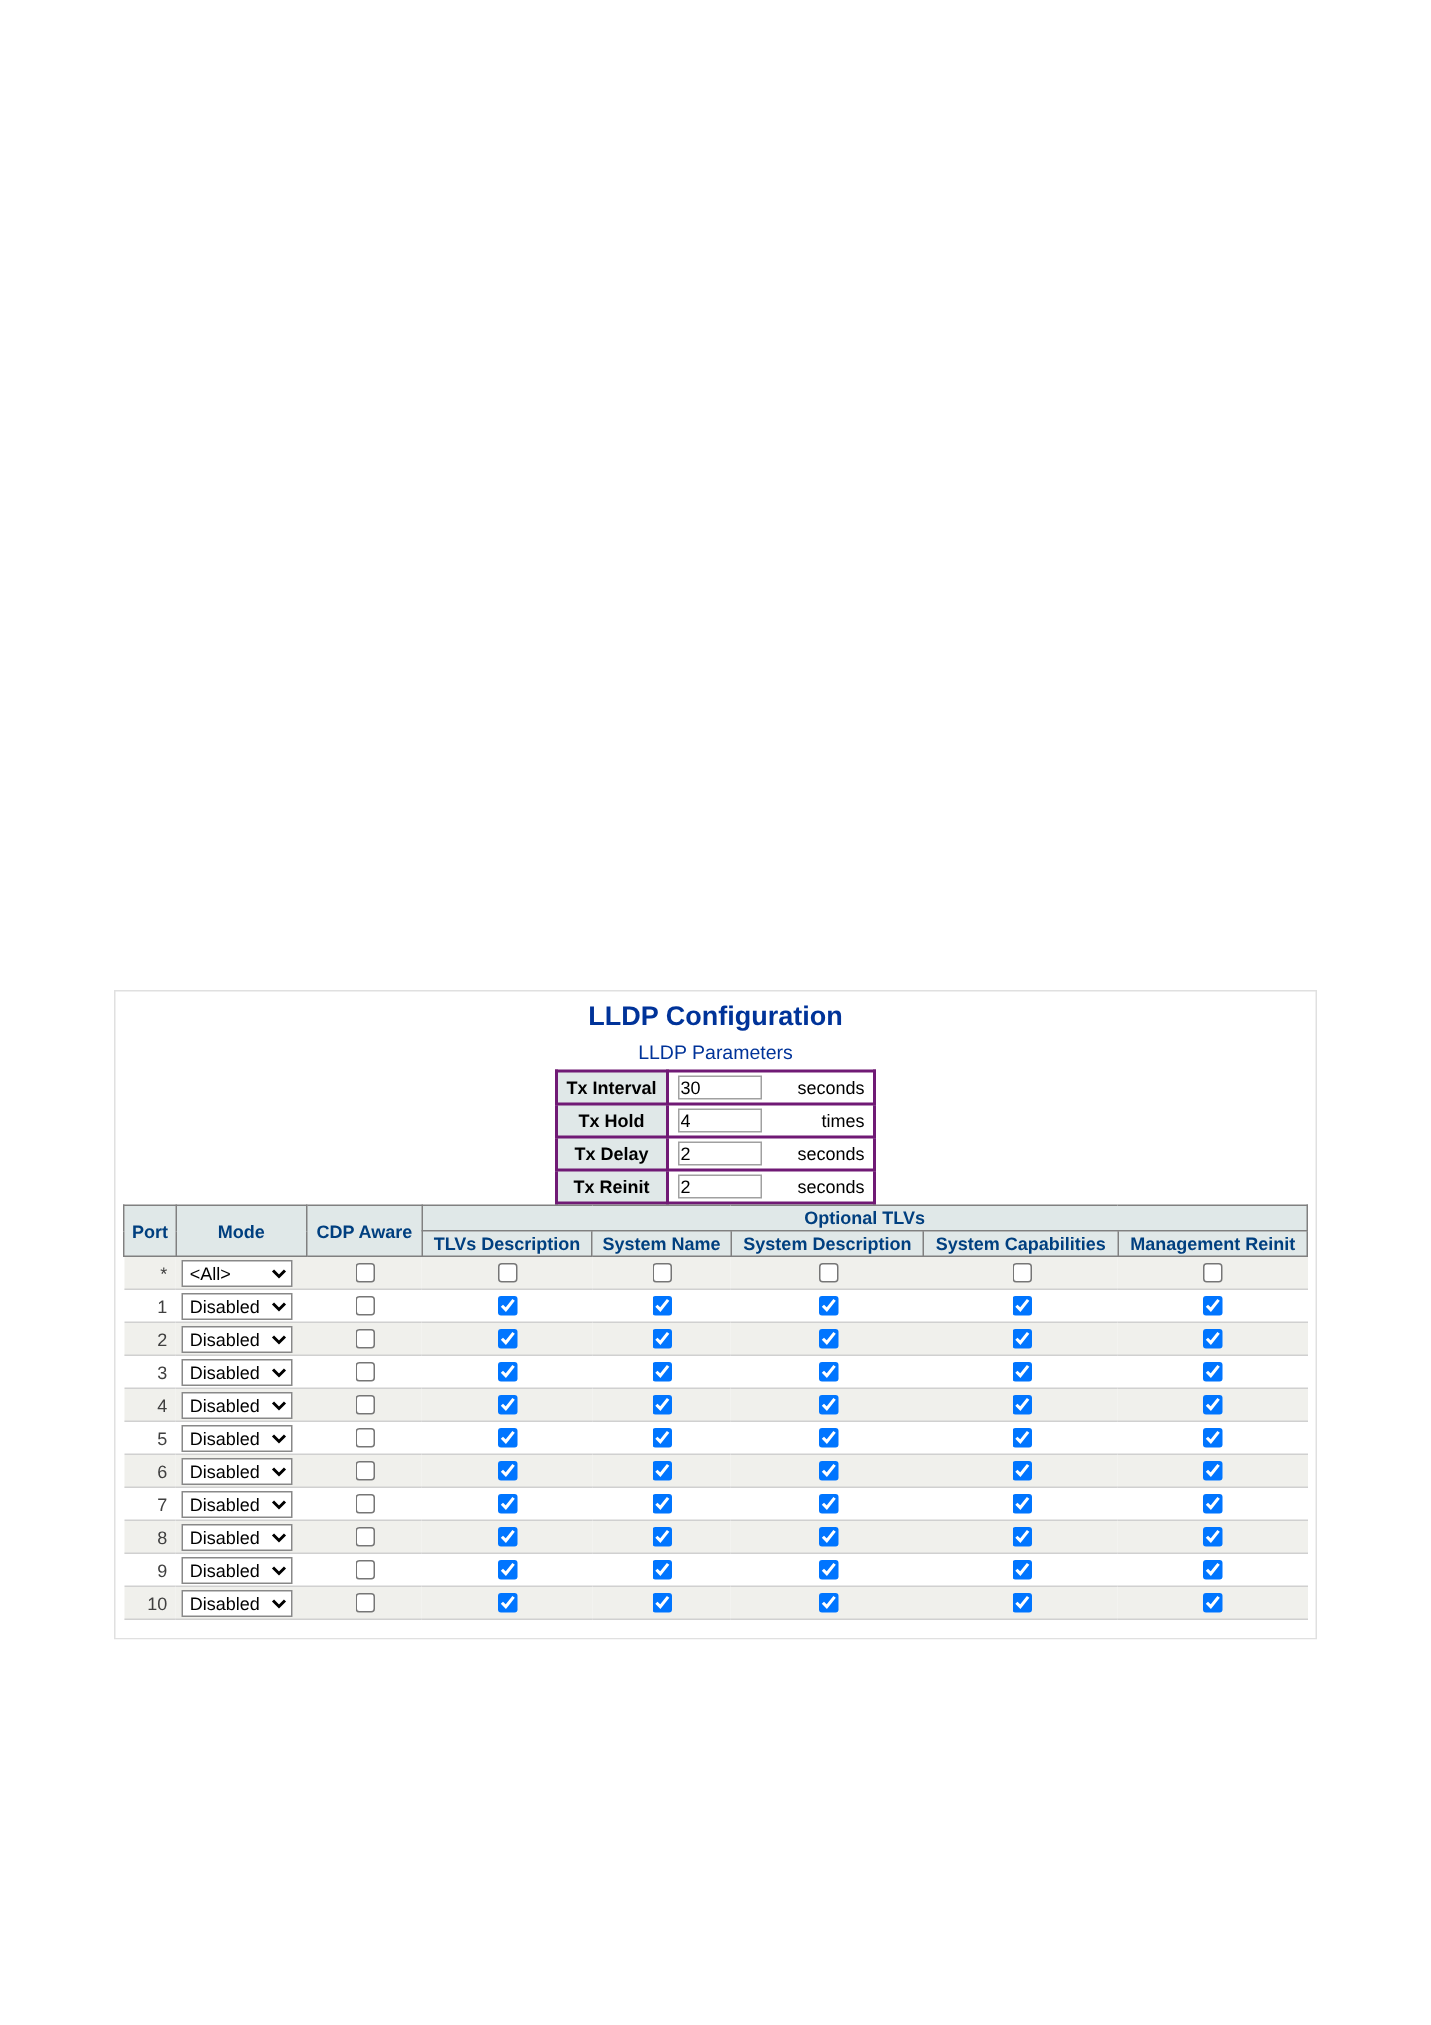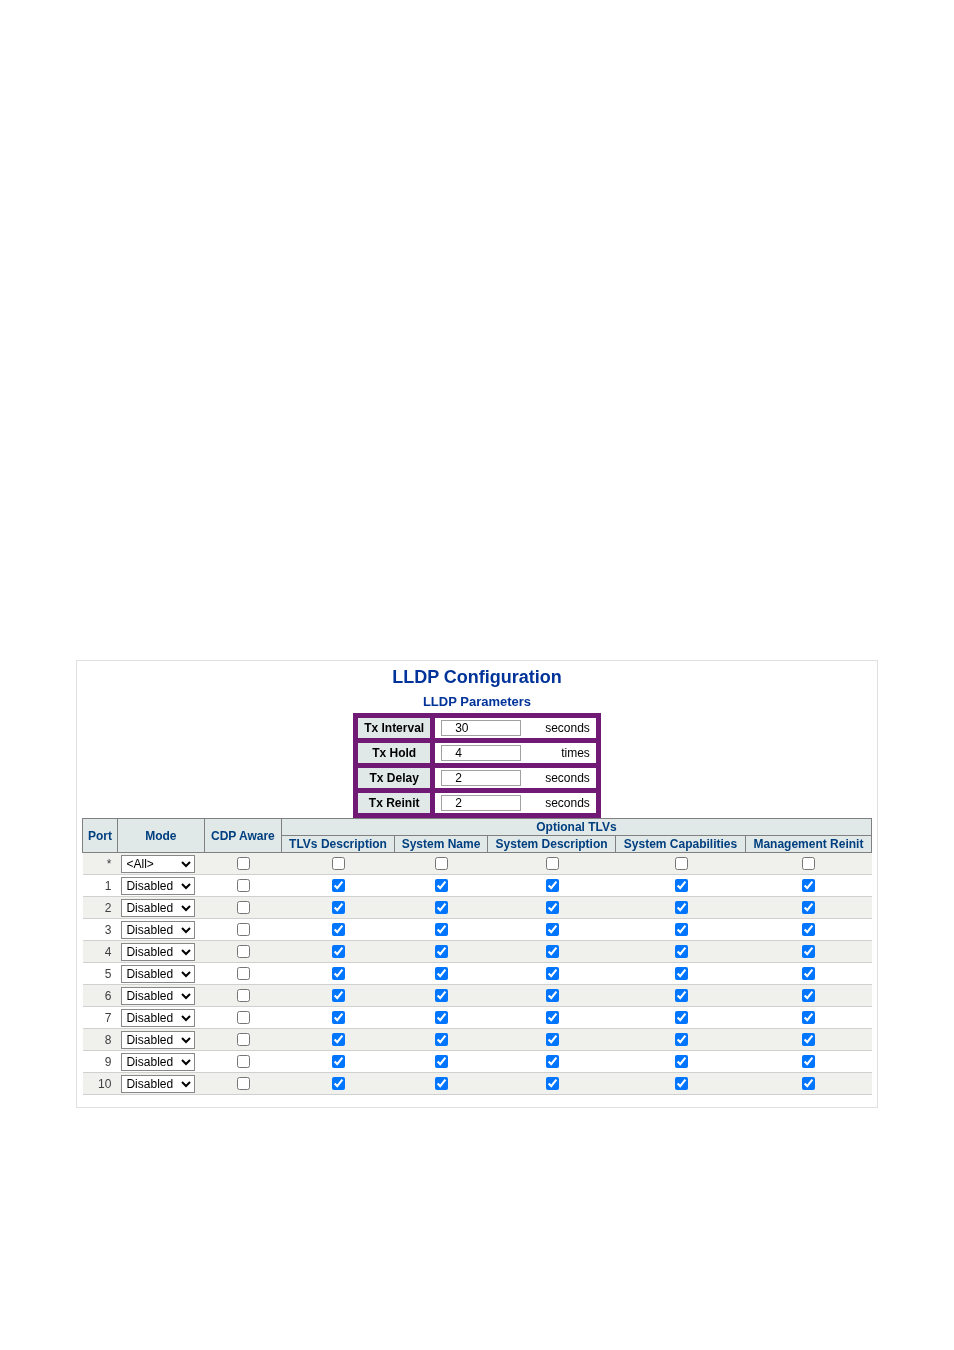--- a/index.html
+++ b/index.html
@@ -18,48 +18,48 @@
   h1.page-title {
     color: #003399;
     font-size: 18px;
     font-weight: bold;
     text-align: center;
     margin: 2px 0 4px 0;
   }
   h2.section-title {
     color: #003399;
     font-size: 13px;
-    font-weight: bold;
+    font-weight: normal;
     text-align: center;
     margin: 6px 0 4px 0;
   }
   table {
     border-collapse: collapse;
   }
   .params-table {
     margin: 0 auto;
     font-size: 12px;
   }
   .params-table td, .params-table th {
-    border: 5px solid #701a75;
+    border: 2px solid #701a75;
     padding: 1px 6px;
     height: 18px;
   }
   .params-table th {
     background: #e0e8e8;
     font-weight: bold;
     text-align: center;
     white-space: nowrap;
   }
   .params-table input[type=text] {
     border: 1px solid #a0a0a0;
     width: 52px;
     height: 14px;
     font-size: 12px;
-    padding: 0 13px;
+    padding: 0 1px;
   }
   .params-table td.unit {
     text-align: right;
     padding-left: 18px;
   }
   .port-table {
     width: calc(100% - 10px);
     margin: 0 5px;
     font-size: 12px;
   }

